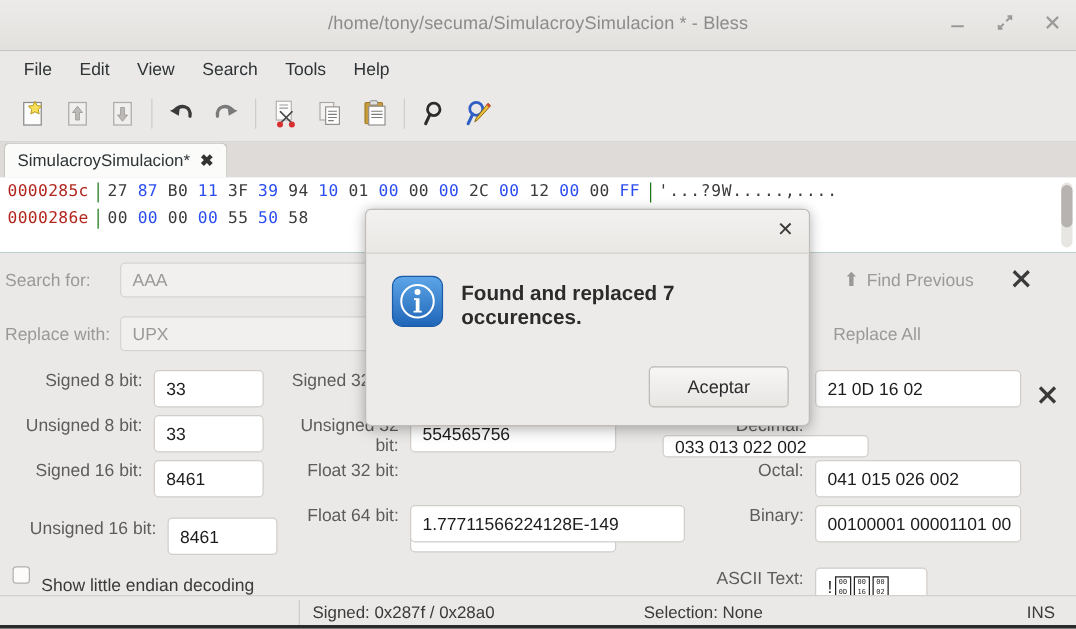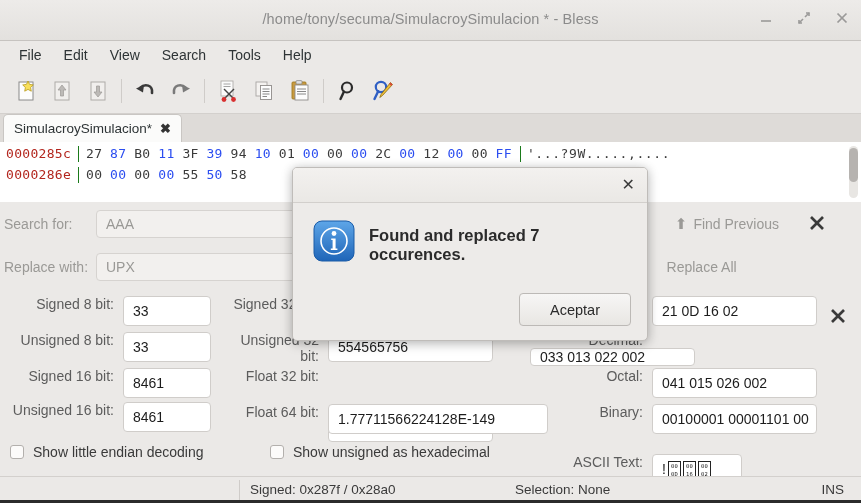--- a/index.html
+++ b/index.html
@@ -112,21 +112,21 @@
     overflow:hidden;white-space:nowrap;
   }
   .ctrlbox{
     display:inline-block;border:1.5px solid #222;width:13px;height:17px;
     font-family:"DejaVu Sans Mono",monospace;font-size:5.5px;line-height:8px;
     text-align:center;color:#222;margin-left:2px;vertical-align:middle;
     box-sizing:border-box;padding-top:0.5px;
   }
   .cbrow{position:absolute;display:flex;align-items:center;gap:9px;cursor:default;}
   .cbbox{width:14px;height:14px;border:1px solid #b3b0ad;border-radius:3px;background:#fcfbfa;box-sizing:border-box;}
-  .cblabel{font-size:14px;color:#3a3a3a;}
+  .cblabel{font-size:14px;color:#3a3a3a;margin-top:16px;}
   .dclose{position:absolute;right:13px;cursor:default;}
 
   
   .statusbar{
     position:absolute;left:0;bottom:0;width:861px;height:27px;
     background:#ebe9e7;border-top:1px solid #d3d0cd;box-sizing:border-box;
   }
   .stoffset{position:absolute;left:250px;top:5px;font-size:13.5px;color:#3a3a3a;}
   .stdiv{position:absolute;left:239px;top:3px;width:1px;height:20px;background:#cfccc9;}
   .stsel{position:absolute;left:515px;top:5px;font-size:13.5px;color:#3a3a3a;}
@@ -389,21 +389,21 @@
       <div class="dfield" style="width:88px;">33</div>
     </div>
     <div class="drow" style="left:0;top:46px;">
       <div class="dlabel" style="width:123px;">Unsigned 8 bit:</div>
       <div class="dfield" style="width:88px;">33</div>
     </div>
     <div class="drow" style="left:0;top:82px;">
       <div class="dlabel" style="width:123px;">Signed 16 bit:</div>
       <div class="dfield" style="width:88px;">8461</div>
     </div>
-    <div class="drow" style="left:0;top:116px;">
+    <div class="drow" style="left:0;top:128px;padding-left:11px;">
       <div class="dlabel" style="width:123px;">Unsigned 16 bit:</div>
       <div class="dfield" style="width:88px;">8461</div>
     </div>
 
     <div class="drow" style="left:222px;top:10px;">
       <div class="dlabel" style="width:106px;">Signed 32 bit:</div>
       <div class="dfield" style="width:165px;">554565756</div>
     </div>
     <div class="drow" style="left:222px;top:46px;">
       <div class="dlabel" style="width:106px;">Unsigned 32 bit:</div>
@@ -440,24 +440,20 @@
         <span>!</span>
         <span class="ctrlbox">00<br>0D</span>
         <span class="ctrlbox">00<br>16</span>
         <span class="ctrlbox">00<br>02</span>
       </div>
     </div>
 
     <div class="cbrow" style="left:10px;top:158px;">
       <div class="cbbox"></div>
       <div class="cblabel">Show little endian decoding</div>
-    </div>
-    <div class="cbrow" style="left:270px;top:158px;">
-      <div class="cbbox"></div>
-      <div class="cblabel">Show unsigned as hexadecimal</div>
     </div>
 
     <div class="dclose" style="top:20px;">
       <svg width="20" height="20" viewBox="0 0 20 20">
         <line x1="4" y1="4" x2="16" y2="16" stroke="#3a3a3a" stroke-width="2.6"></line>
         <line x1="16" y1="4" x2="4" y2="16" stroke="#3a3a3a" stroke-width="2.6"></line>
       </svg>
     </div>
   </div>
 

